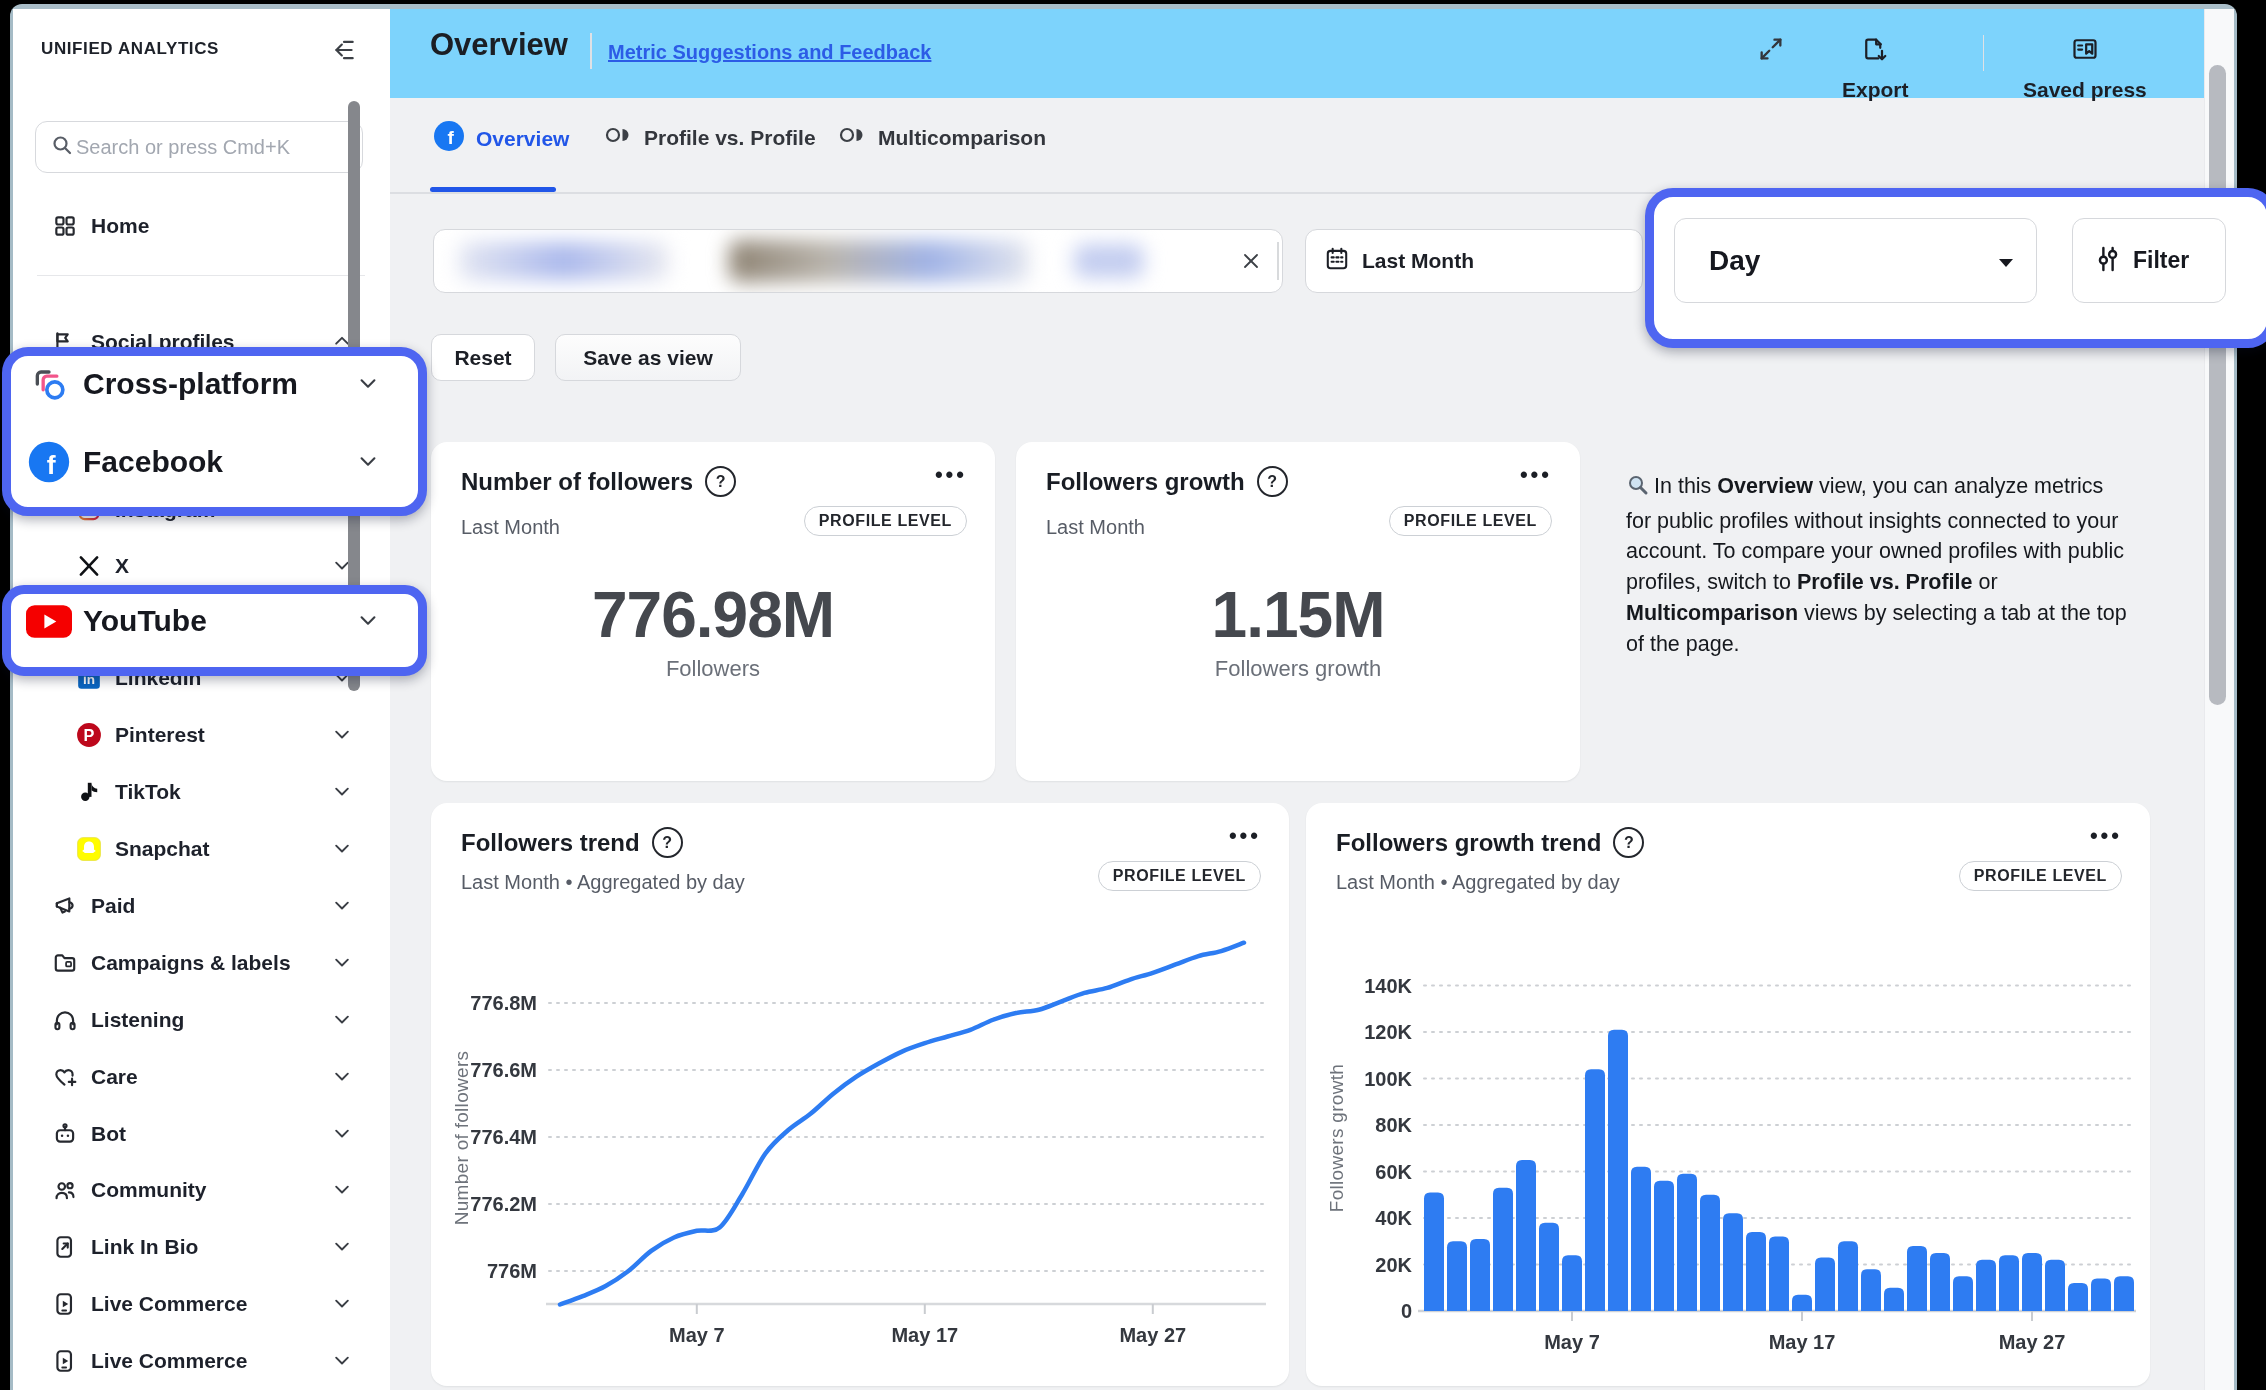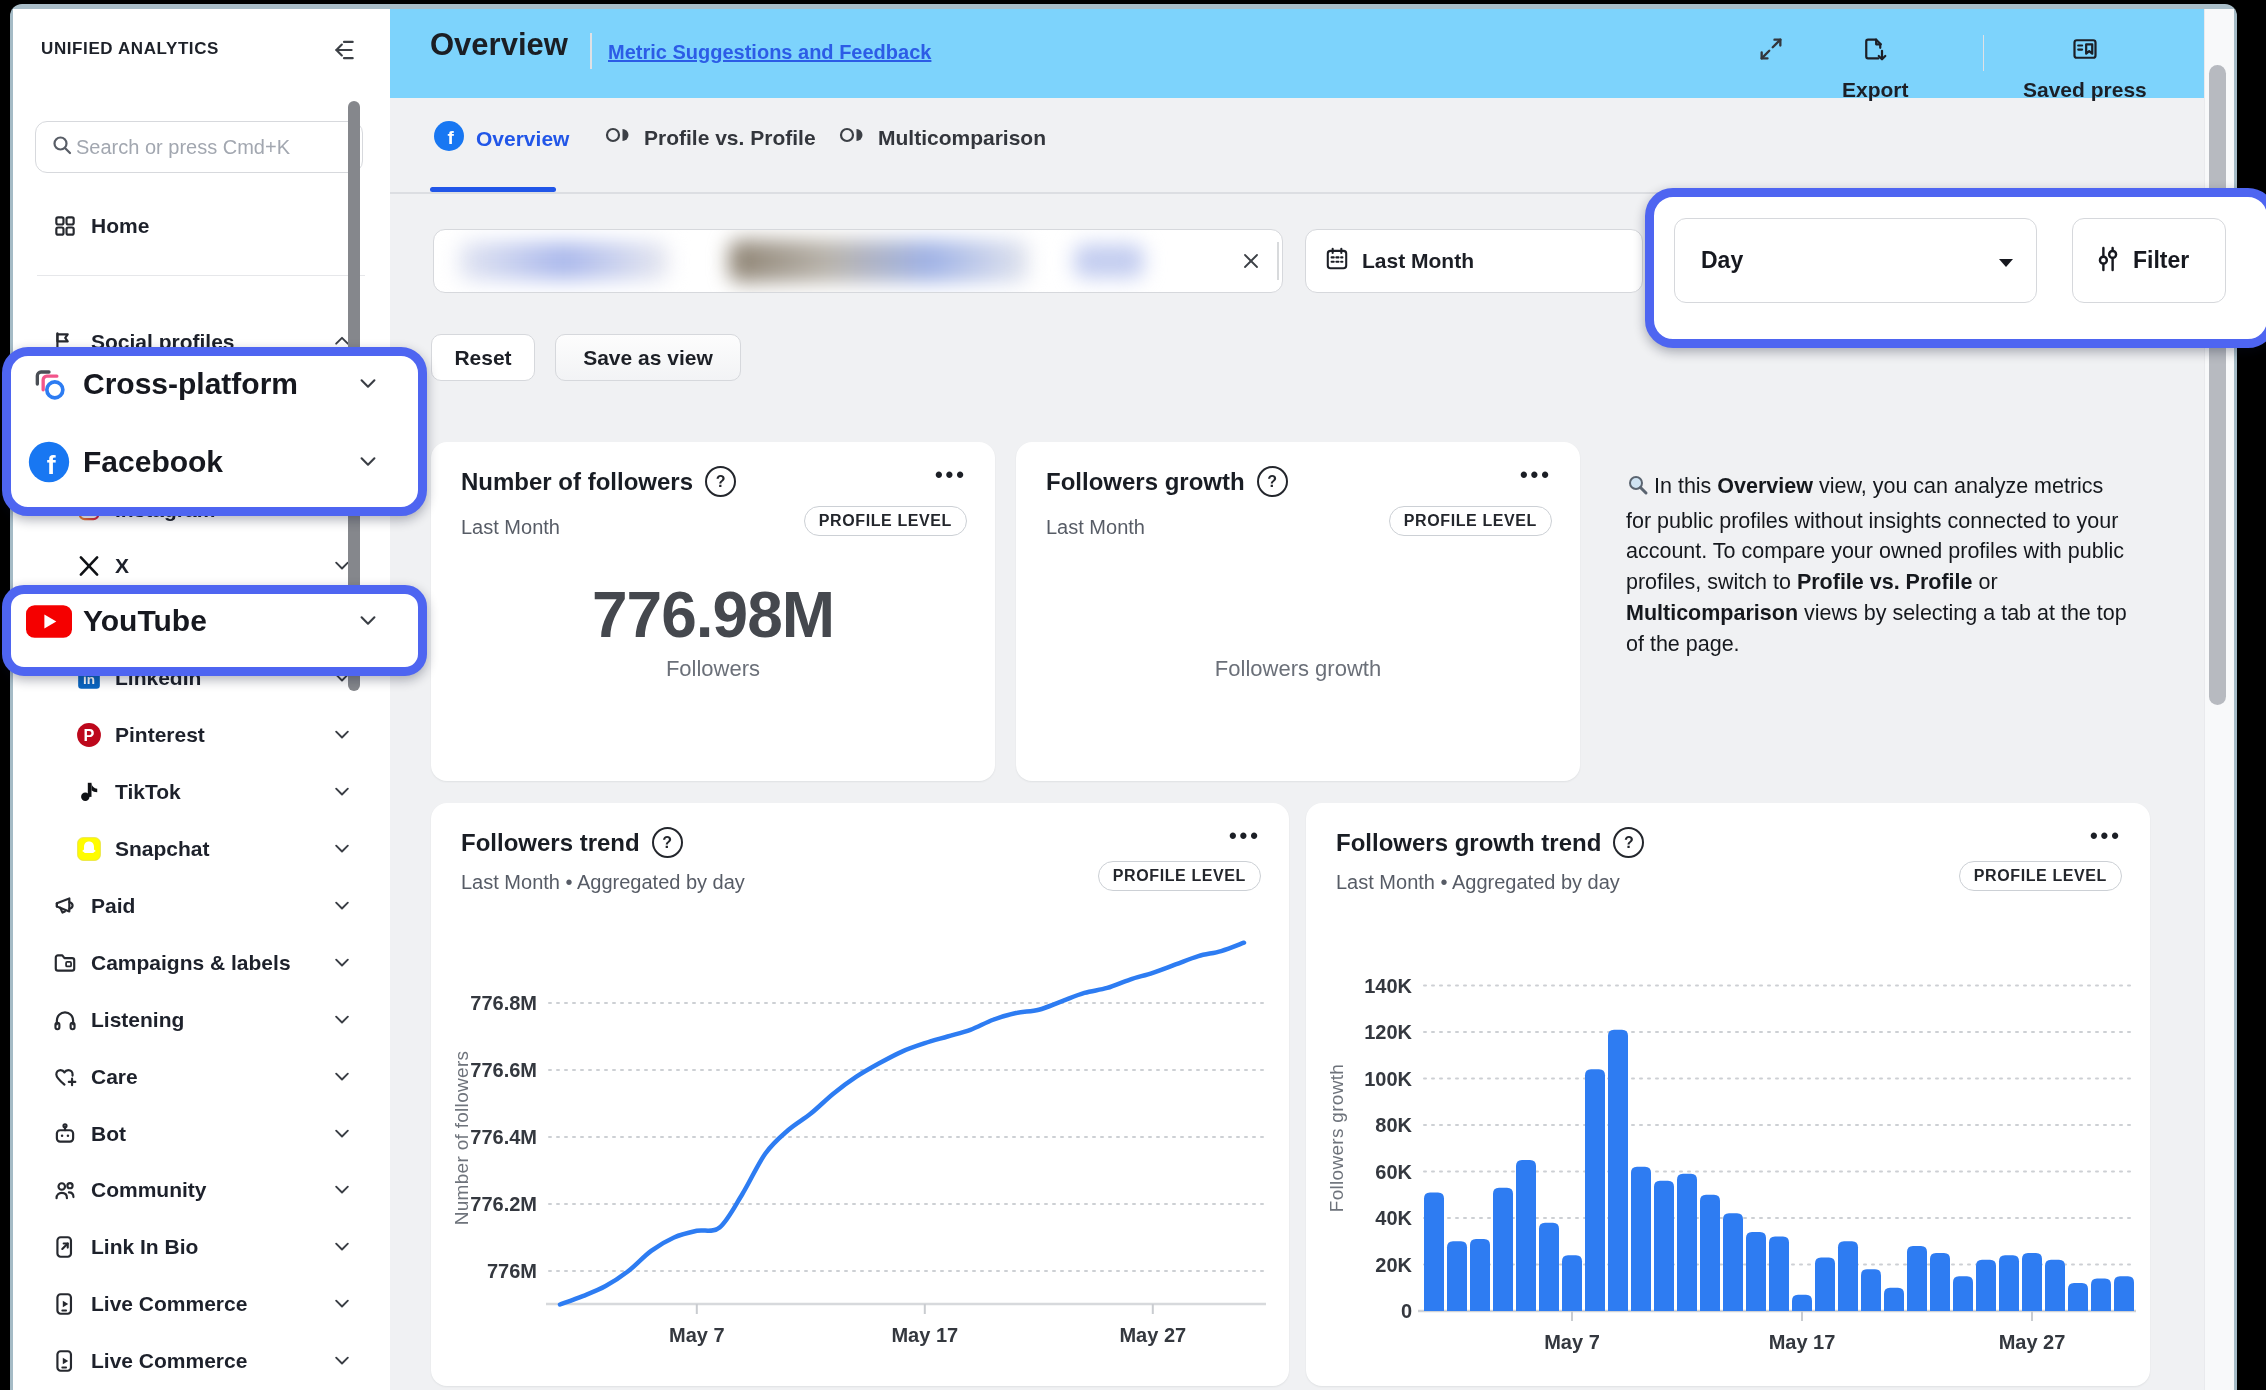--- a/index.html
+++ b/index.html
@@ -481,20 +481,21 @@
     </div>
 
     <div class="card" style="left:626px;top:433px;width:564px;height:339px;">
       <div class="card-title">
           <span>Followers growth</span>
         <span class="help">?</span>
         </div>
       <div class="dots">•••</div>
       <div class="card-sub" style="top:74px;">Last Month</div>
       <div class="badge" style="top:64px;">PROFILE LEVEL</div>
+      <div class="big-num">1.15M</div>
       <div class="num-lbl">Followers growth</div>
     </div>
 
     <div class="note">
       <span style="display:inline-block;vertical-align:-4px;margin-right:4px;">
         <svg width="24" height="24" viewBox="0 0 24 24">
             <circle cx="10" cy="10" r="6" fill="#cfe3f2" stroke="#5a6470" stroke-width="2"></circle>
         <line x1="14.5" y1="14.5" x2="20" y2="20" stroke="#5a6470" stroke-width="3" stroke-linecap="round"></line>
           </svg>
       </span><span>In this </span><b>Overview</b><span> view, you can analyze metrics for public profiles without insights connected to your account. To compare your owned profiles with public profiles, switch to </span><b>Profile vs. Profile</b><span> or </span><b>Multicomparison</b><span> views by selecting a tab at the top of the page.</span>
@@ -643,21 +644,21 @@
     <span class="slabel">YouTube</span>
     <span class="schev">
           <svg width="24" height="24" viewBox="0 0 24 24" fill="none" stroke="#3a3e45" stroke-width="2.3" stroke-linecap="round" stroke-linejoin="round">
             <polyline points="5,8 12,15 19,8"></polyline>
           </svg>
         </span>
   </div>
     </div>
   <div class="annot" id="hl3" style="left:1645px;top:188px;width:613px;height:142px;border-radius:28px;">
     <div class="whitebox" style="position:absolute;left:20px;top:21px;width:363px;height:85px;border-radius:12px;display:flex;align-items:center;cursor:pointer;">
-      <span style="margin-left:26px;font-size:23px;font-weight:700;color:#16181f;">Day</span>
+      <span style="margin-left:34px;font-size:28px;font-weight:700;color:#16181f;">Day</span>
       <span style="position:absolute;left:322px;top:36px;">
         <svg width="18" height="13" viewBox="0 0 18 13">
             <path d="M2 3 L9 11 L16 3 Z" fill="#16181f"></path>
           </svg>
       </span>
     </div>
     <div class="whitebox" style="position:absolute;left:418px;top:21px;width:154px;height:85px;border-radius:12px;display:flex;align-items:center;cursor:pointer;">
       <span style="margin-left:20px;">
         <svg width="30" height="30" viewBox="0 0 26 26" fill="none" stroke="#16181f" stroke-width="2.1" stroke-linecap="round">
           <line x1="9" y1="3.5" x2="9" y2="11"></line>

